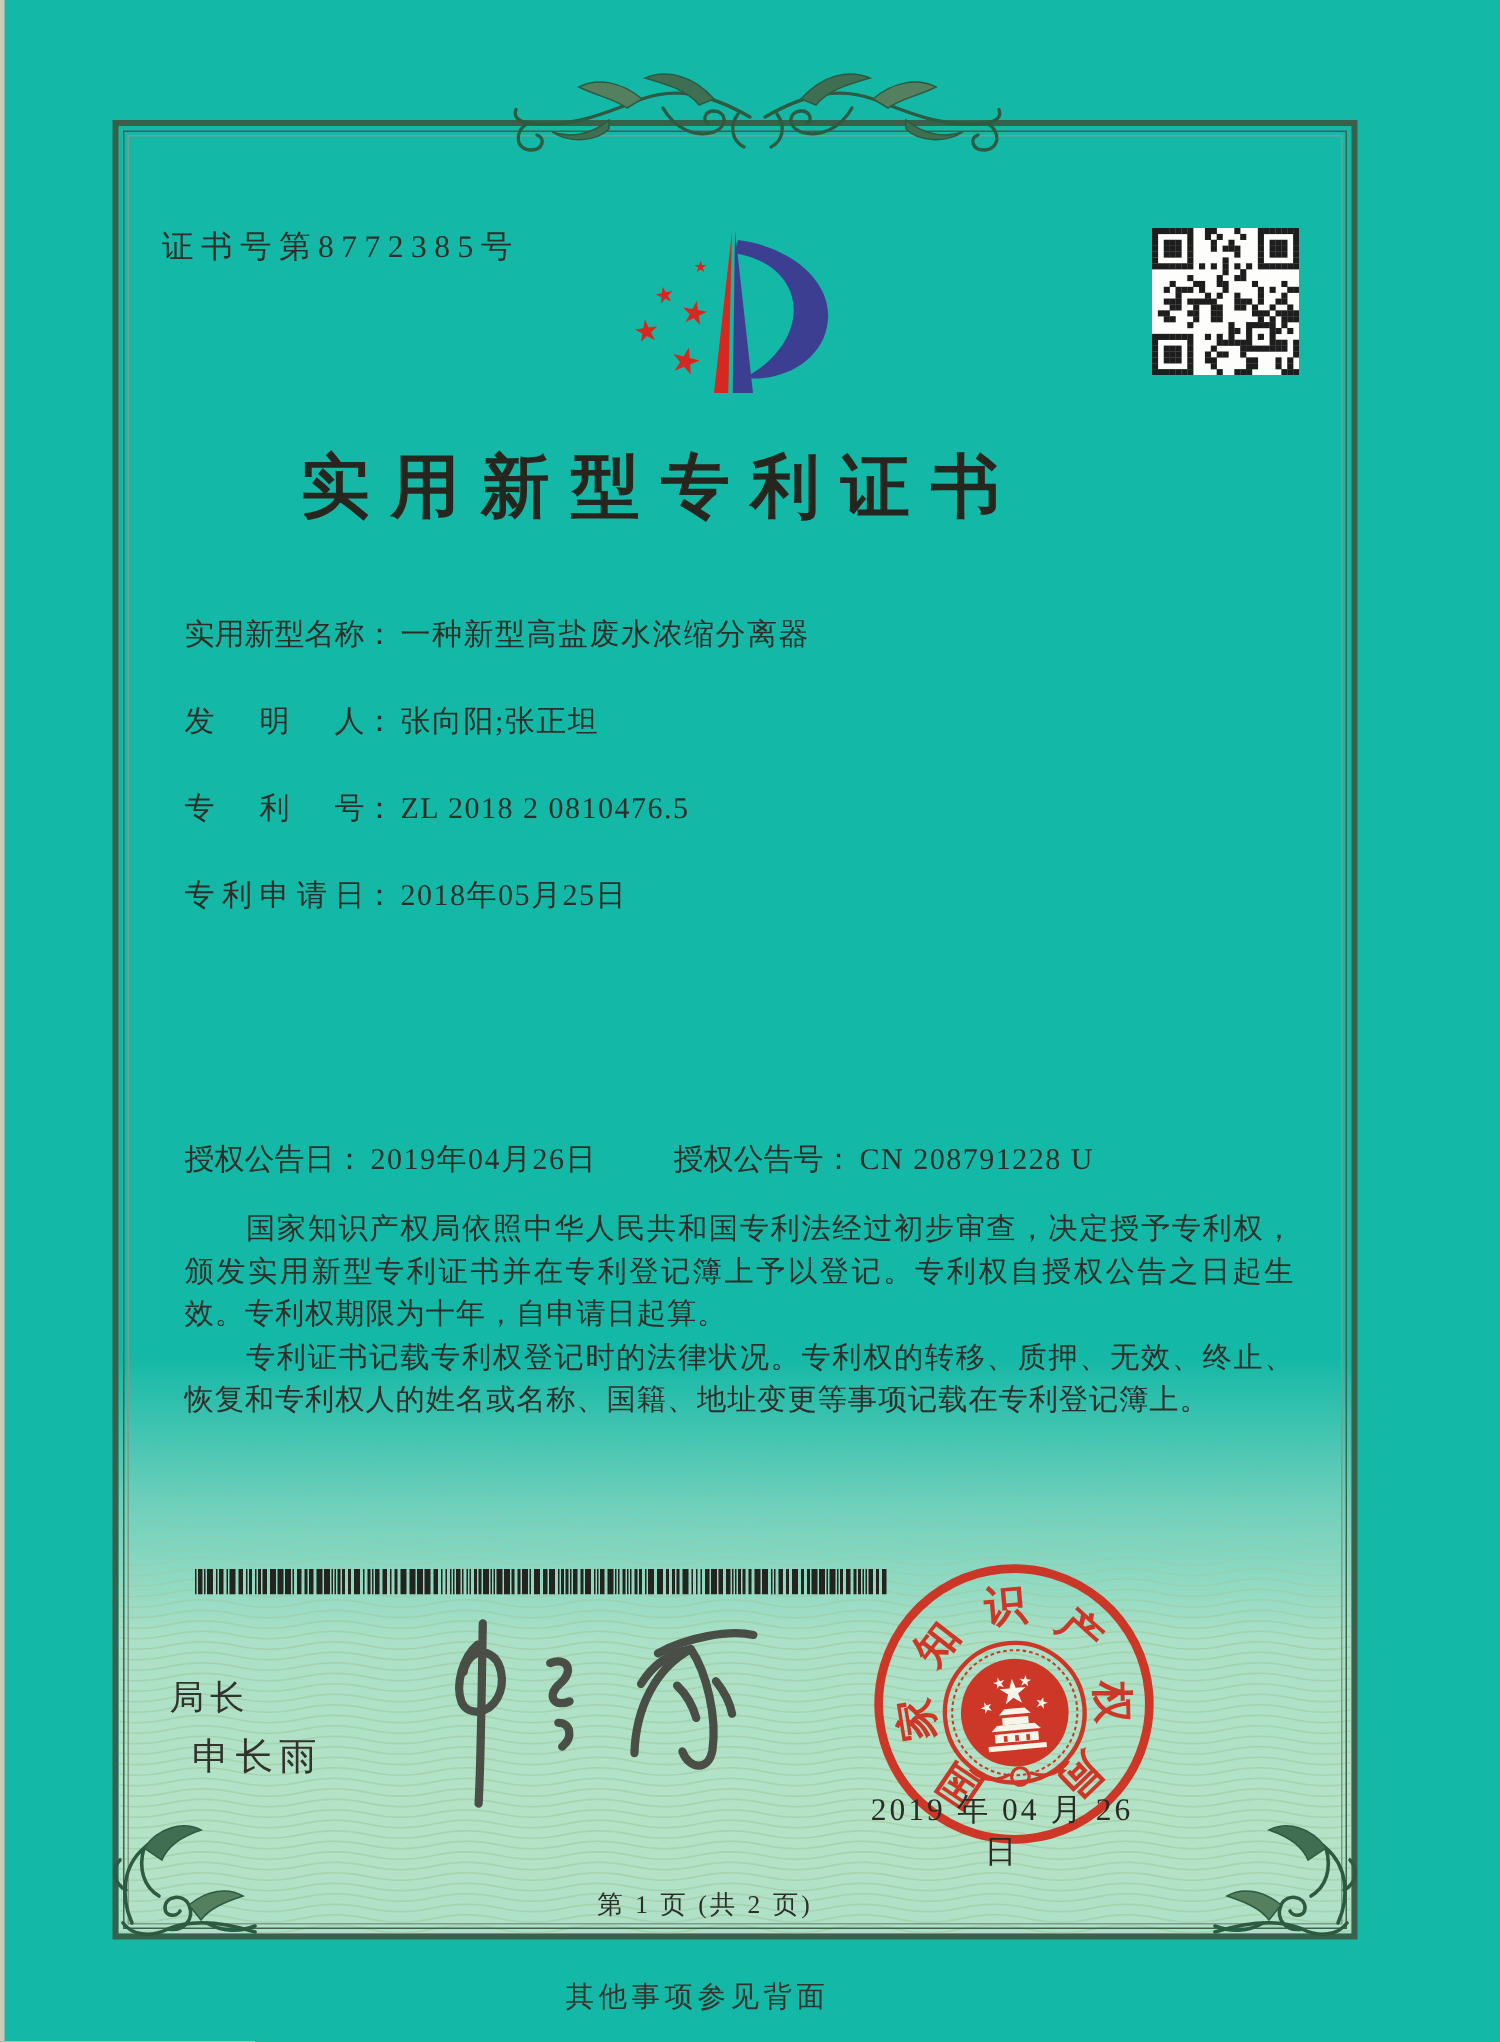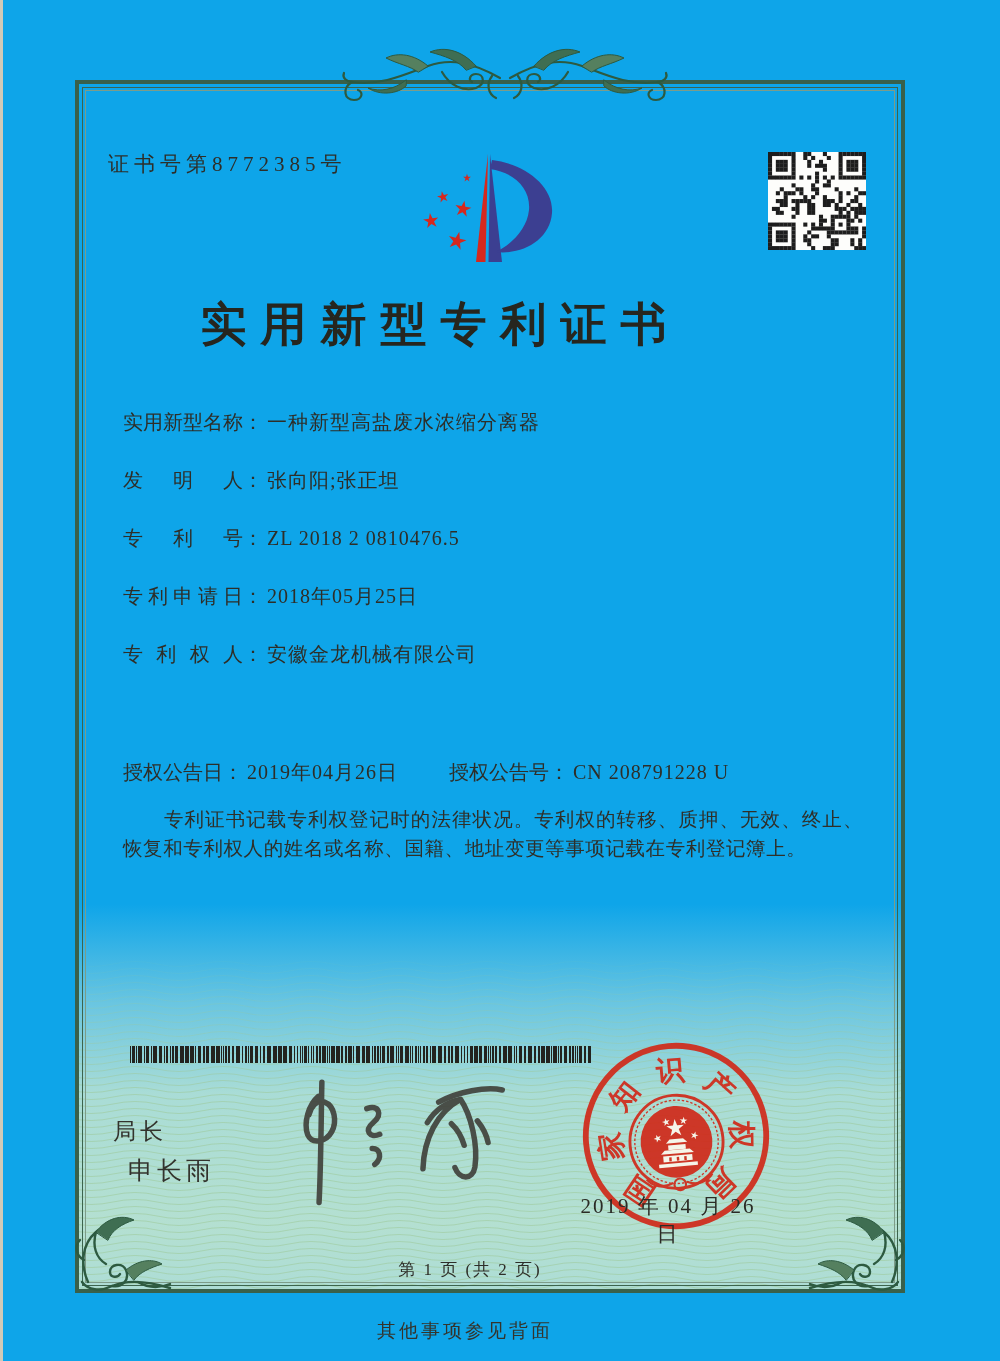--- a/index.html
+++ b/index.html
@@ -1,17 +1,17 @@
 <!DOCTYPE html>
 <html><head>
 <meta charset="utf-8">
 <style>
   html,body{margin:0;padding:0;background:#e8e4d4;}
   .page{position:relative;width:1000px;height:1361px;margin:0 auto;overflow:hidden;
-        background:#0ea5e9;
+        background:#14b8a6;
         font-family:"Liberation Serif","DejaVu Serif",serif;color:#33332d;}
   .scan-edge{position:absolute;left:0;top:0;width:3px;height:100%;background:#cfcab8;}
 
   
   .frame{position:absolute;left:75px;top:80px;width:830px;height:1213px;
          border:4px solid #39604a;box-sizing:border-box;overflow:hidden;}
   .frame-inner{position:absolute;inset:3px;border:1.5px solid #3c644d;pointer-events:none;}
   .frame-inner2{position:absolute;inset:2px;border:1px solid #7d9c89;pointer-events:none;}
   .tint{position:absolute;inset:0;
         background:linear-gradient(180deg,
@@ -438,31 +438,29 @@
   </div>
   <div class="frow" style="top:467px">
     <span class="flabel">发明人</span><span class="fcolon">：</span><span class="fvalue">张向阳;张正坦</span>
   </div>
   <div class="frow" style="top:525px">
     <span class="flabel">专利号</span><span class="fcolon">：</span><span class="fvalue">ZL 2018 2 0810476.5</span>
   </div>
   <div class="frow" style="top:583px">
     <span class="flabel">专利申请日</span><span class="fcolon">：</span><span class="fvalue">2018年05月25日</span>
   </div>
-  <div class="frow" style="top:641px">
-    <span class="flabel">专利权人</span><span class="fcolon">：</span><span class="fvalue">安徽金龙机械有限公司</span>
-  </div>
   <div class="frow" style="top:759px">
     <span>授权公告日</span><span class="fcolon">：</span><span class="fvalue">2019年04月26日</span>
     <span class="grant-second">
       <span>授权公告号</span><span class="fcolon">：</span><span class="fvalue">CN 208791228 U</span>
     </span>
   </div>
 
   <div class="body-text">
+    <p>国家知识产权局依照中华人民共和国专利法经过初步审查，决定授予专利权，颁发实用新型专利证书并在专利登记簿上予以登记。专利权自授权公告之日起生效。专利权期限为十年，自申请日起算。</p>
     <p>专利证书记载专利权登记时的法律状况。专利权的转移、质押、无效、终止、恢复和专利权人的姓名或名称、国籍、地址变更等事项记载在专利登记簿上。</p>
   </div>
 
   <svg id="barcode-svg" class="barcode" width="470" height="17" viewBox="0 0 470 17">
       <g fill="#23231f">
         <rect x="2" y="0" width="1" height="17"></rect>
         <rect x="4" y="0" width="3" height="17"></rect>
         <rect x="8" y="0" width="1" height="17"></rect>
         <rect x="10" y="0" width="4" height="17"></rect>
         <rect x="16" y="0" width="1" height="17"></rect>

